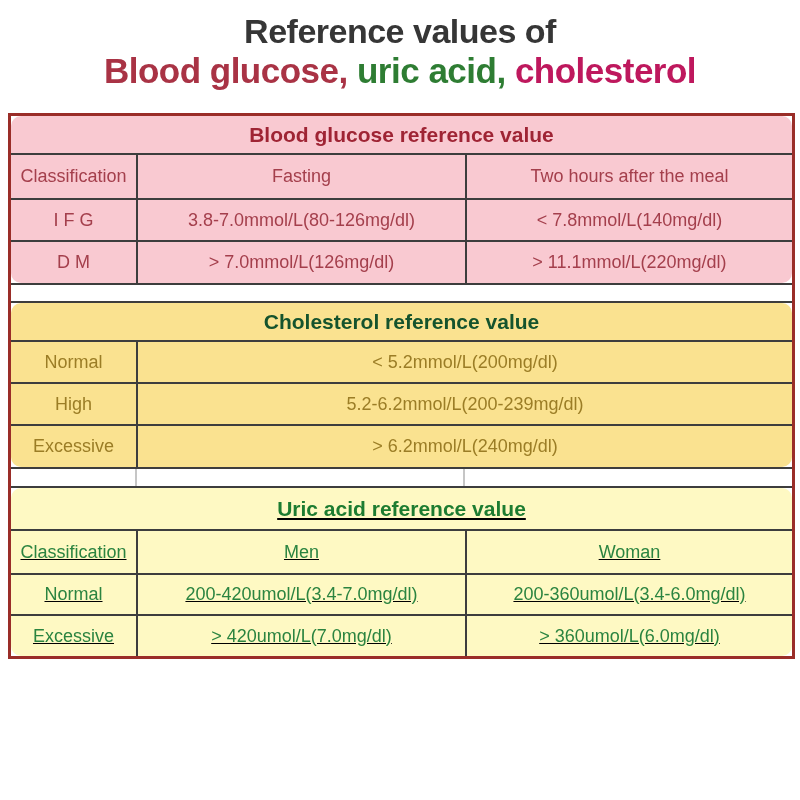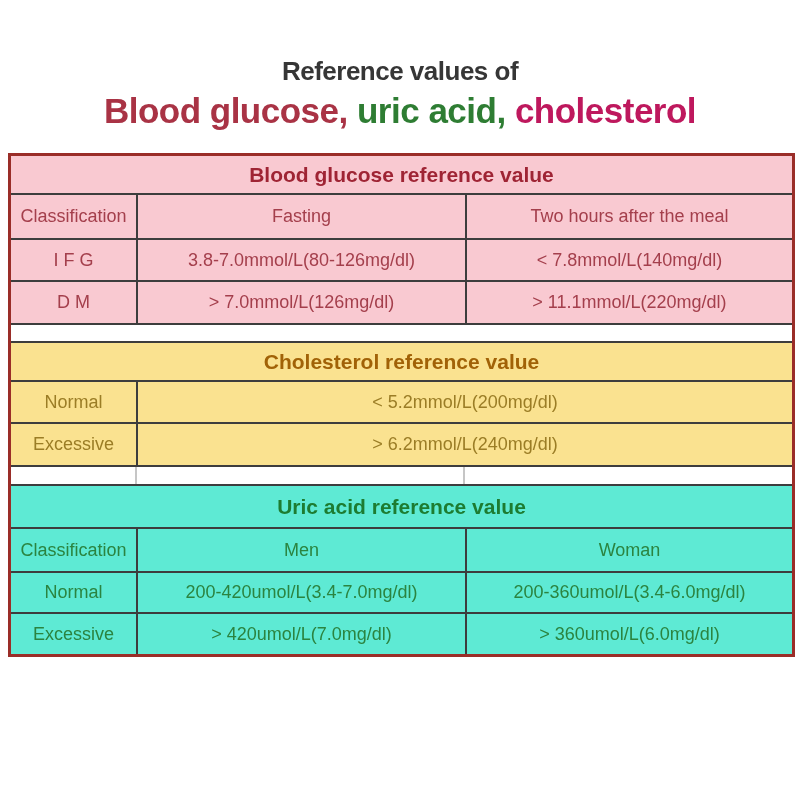--- a/index.html
+++ b/index.html
@@ -1,49 +1,49 @@
 <!DOCTYPE html>
 <html><head>
 <meta charset="utf-8">
 <style>
   * { box-sizing: border-box; margin: 0; padding: 0; }
   html, body { width: 800px; height: 800px; background: #ffffff;
     font-family: "Liberation Sans", sans-serif; overflow: hidden; }
 
   .title-block { text-align: center; padding-top: 11px; }
-  .title-line1 { font-size: 26px; font-weight: bold; color: #363636;
-    line-height: 40px; letter-spacing: -0.5px; margin-top: 40px; }
+  .title-line1 { font-size: 34px; font-weight: bold; color: #363636;
+    line-height: 40px; letter-spacing: -0.5px; }
   .title-line2 { font-size: 35px; font-weight: bold; line-height: 40px;
     letter-spacing: -0.5px; white-space: pre; }
 
   .board { margin: 22px 0 0 8px; width: 787px; border: 3px solid #9a2d28; background: #fff; }
 
   table { width: 100%; border-collapse: collapse; border-style: hidden;
-    table-layout: fixed; }
+    table-layout: fixed; border-radius: 10px; }
   th, td { border: 2px solid #3d3d3d; text-align: center; vertical-align: middle;
     overflow: hidden; white-space: nowrap; }
 
   col.c1 { width: 126px; }
   col.c2 { width: 329px; }
 
   .caption-cell { font-size: 21px; font-weight: bold; }
 
   
   .tbl-glucose { background: #f9c9d1; }
   .tbl-glucose .caption-cell { color: #9f2434; height: 38px; }
   .tbl-glucose .head-row td { color: #a43f4c; font-size: 18px; height: 45px; }
   .tbl-glucose .data-row td { color: #a43f4c; font-size: 18px; height: 42px; }
 
   
   .tbl-chol { background: #fae290; }
-  .tbl-chol .caption-cell { color: #a16207; height: 38px; }
+  .tbl-chol .caption-cell { color: #14532d; height: 38px; }
   .tbl-chol .data-row td { color: #9b7d26; font-size: 18px; height: 42px; }
 
   
-  .tbl-uric { background: #5eead4; }
+  .tbl-uric { background: #fef9c3; text-decoration: underline; }
   .tbl-uric .caption-cell { color: #1d7c31; height: 42px; }
   .tbl-uric .head-row td { color: #2b8440; font-size: 18px; height: 44px; }
   .tbl-uric .data-row td { color: #2b8440; font-size: 18px; height: 41px; }
 
   .gap { position: relative; background: #ffffff;
     border-top: 2px solid #3d3d3d; border-bottom: 2px solid #3d3d3d; }
   .gap-1 { height: 20px; }
   .gap-2 { height: 21px; }
   .vline { position: absolute; top: 0; bottom: 0; width: 2px; background: #c6c6c6; }
   .vline-a { left: 124px; }
@@ -96,20 +96,24 @@
       </colgroup>
     <tbody>
         <tr>
       <th class="caption-cell" colspan="2">Cholesterol reference value</th>
     </tr>
     <tr class="data-row">
       <td>Normal</td>
       <td>&lt; 5.2mmol/L(200mg/dl)</td>
     </tr>
     <tr class="data-row">
+      <td>High</td>
+      <td>5.2-6.2mmol/L(200-239mg/dl)</td>
+    </tr>
+    <tr class="data-row">
       <td>Excessive</td>
       <td>&gt; 6.2mmol/L(240mg/dl)</td>
     </tr>
   </tbody>
     </table>
 
   <div class="gap gap-2">
     <div class="vline vline-a"></div>
     <div class="vline vline-b"></div>
   </div>

